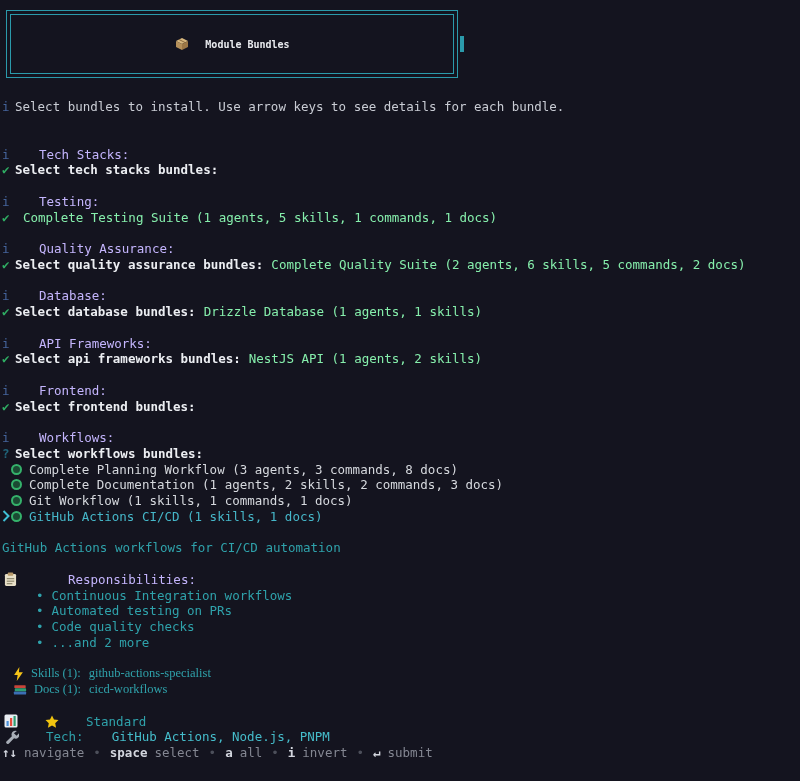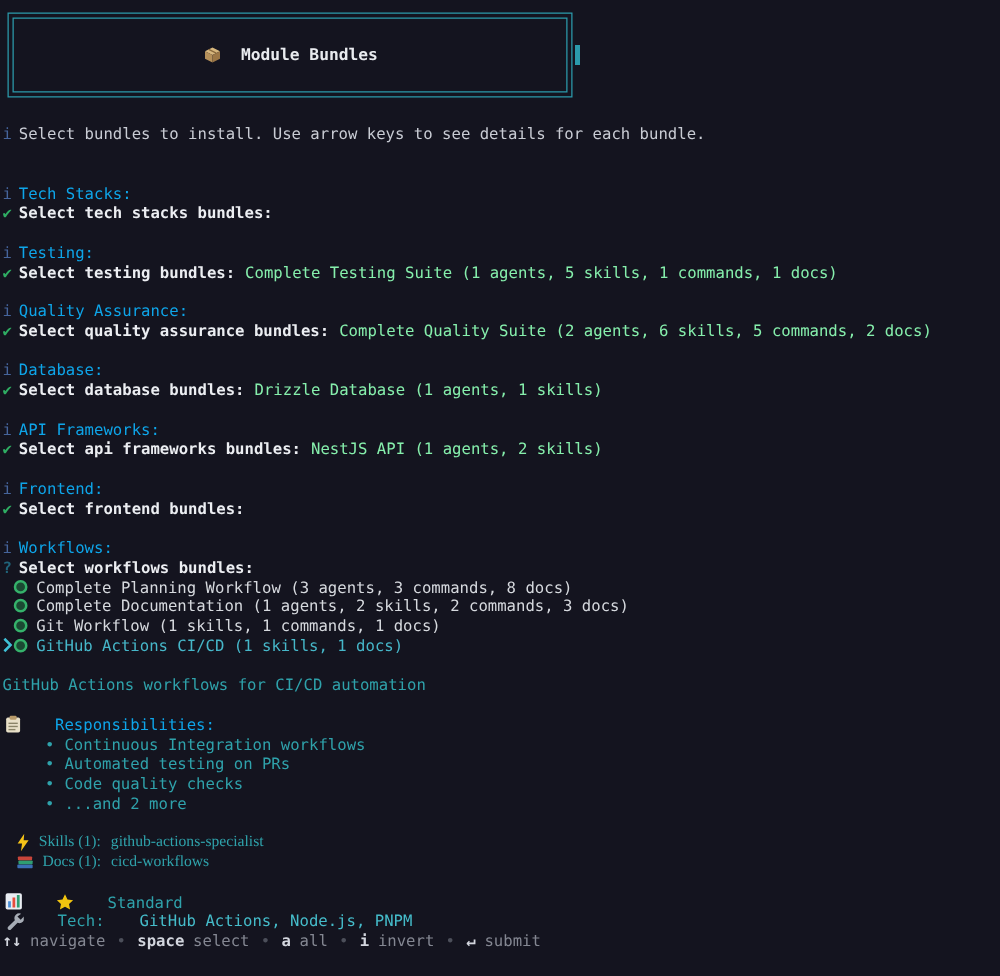--- a/index.html
+++ b/index.html
@@ -11,32 +11,32 @@
     font-size: 12.5px; color: #d6d9de;
   }
   
   .title-box {
     position: absolute; left: 6px; top: 10px; width: 452px; height: 68px;
     border: 1px solid #2b9aab; padding: 3px;
   }
   .title-inner {
     border: 1px solid #2b9aab; height: 100%;
     display: flex; align-items: center; justify-content: center; gap: 8px;
-    color: #e9ebef; font-weight: bold; font-size: 13px;
+    color: #e9ebef; font-weight: bold; font-size: 10px;
   }
   .cursor-bar { position: absolute; left: 460px; top: 36px; width: 4px; height: 16px; background: #2b9aab; }
   
   .content { position: absolute; left: 0; top: 99px; width: 800px; }
   .line { display: flex; align-items: center; height: 15.75px; white-space: pre; padding-left: 2px; }
   .gap  { height: 15.75px; }
   .prefix { display: inline-block; width: 13px; flex: none; }
   .info-i  { color: #45649b; }
   .q-check { color: #2fad63; font-weight: bold; }
   .q-active{ color: #20647a; font-weight: bold; }
-  .sec-label { color: #0ea5e9; }
+  .sec-label { color: #c4b5fd; margin-left: 24px; }
   .q-text  { color: #eceef2; font-weight: bold; }
   .answer  { color: #86efac; margin-left: 8px; }
   .intro-text { color: #c9ccd4; }
   
   .opt .ptr { width: 9px; flex: none; display: inline-flex; align-items: center; }
   .radio {
     flex: none; width: 11px; height: 11px; border-radius: 50%;
     border: 2px solid #35b26b; background: #1b4a33; margin-right: 7px;
   }
   .opt-label { color: #d6d9de; }
@@ -98,21 +98,20 @@
       <span class="answer"></span>
     </div>
     <div class="gap"></div>
 
     <div class="line">
       <span class="prefix info-i">i</span>
       <span class="sec-label">Testing:</span>
     </div>
     <div class="line">
       <span class="prefix q-check">✔</span>
-      <span class="q-text">Select testing bundles:</span>
       <span class="answer">Complete Testing Suite (1 agents, 5 skills, 1 commands, 1 docs)</span>
     </div>
     <div class="gap"></div>
 
     <div class="line">
       <span class="prefix info-i">i</span>
       <span class="sec-label">Quality Assurance:</span>
     </div>
     <div class="line">
       <span class="prefix q-check">✔</span>

